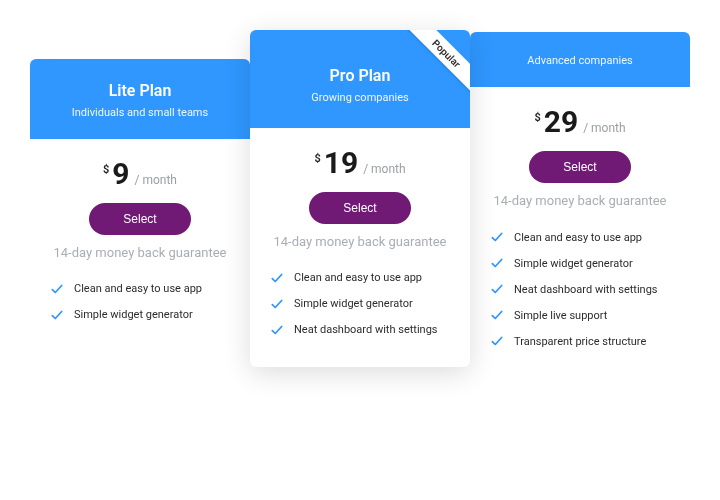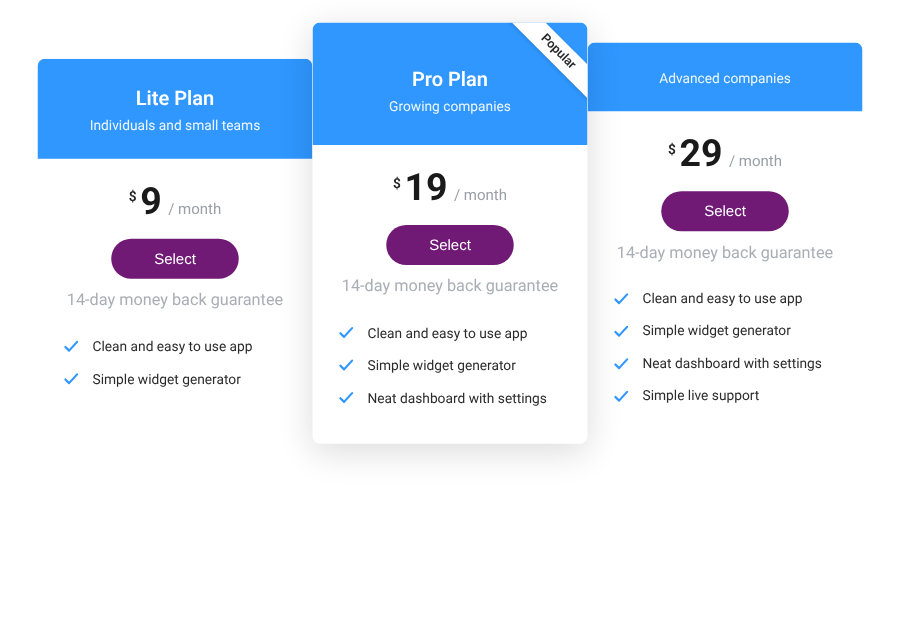--- a/index.html
+++ b/index.html
@@ -231,15 +231,23 @@
             <span>Neat dashboard with settings</span>
           </div>
           <div class="feature">
             <span class="check">
               <svg viewBox="0 0 24 24" fill="none" stroke="currentColor" stroke-width="3" stroke-linecap="round" stroke-linejoin="round">
                 <polyline points="4 13 9 18 20 6"></polyline>
               </svg>
             </span>
             <span>Simple live support</span>
           </div>
+          <div class="feature">
+            <span class="check">
+              <svg viewBox="0 0 24 24" fill="none" stroke="currentColor" stroke-width="3" stroke-linecap="round" stroke-linejoin="round">
+                <polyline points="4 13 9 18 20 6"></polyline>
+              </svg>
+            </span>
+            <span>Transparent price structure</span>
+          </div>
         </div></div>
     </div>
   </div>
 
 </body></html>

